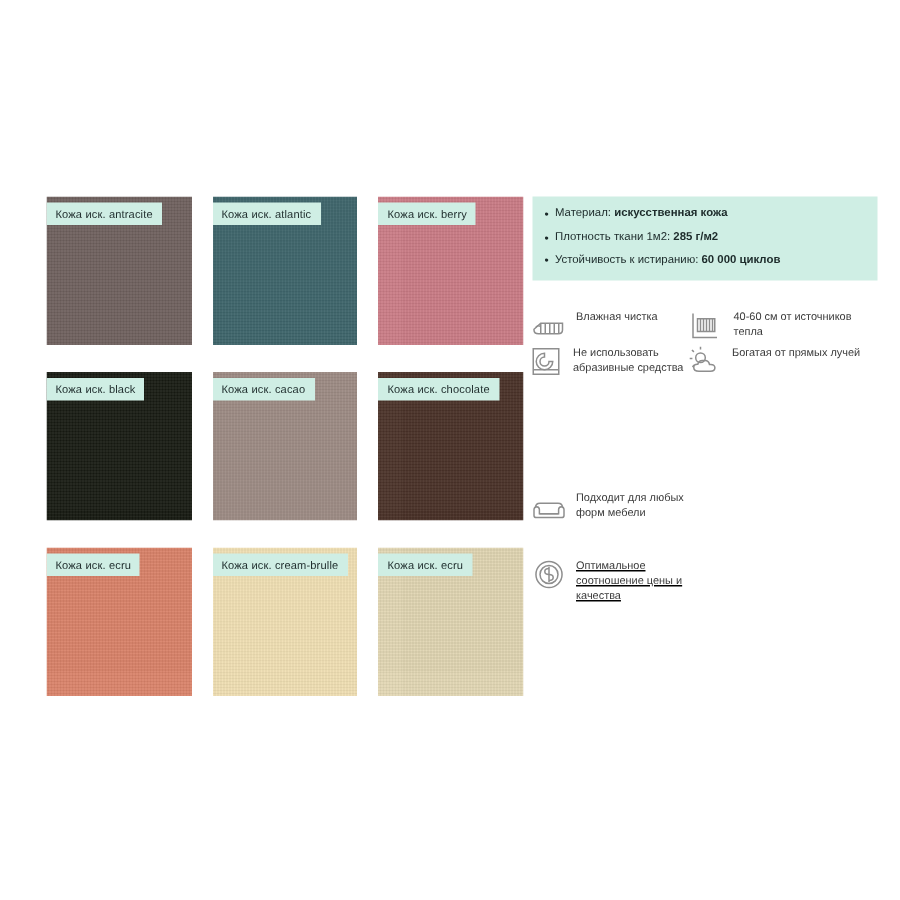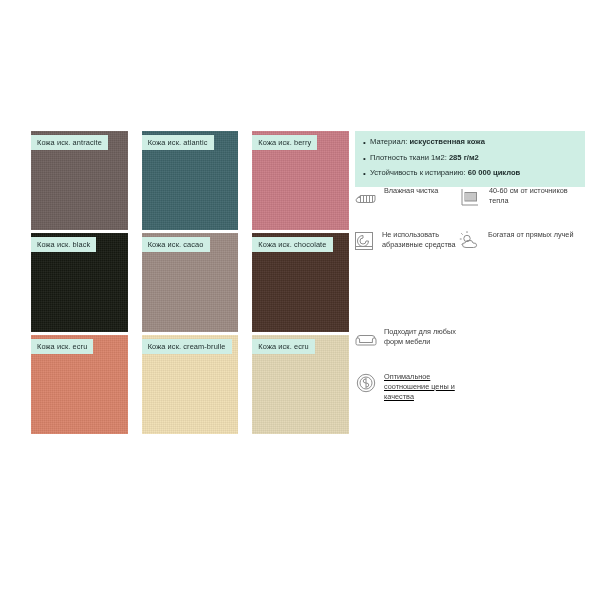--- a/index.html
+++ b/index.html
@@ -26,21 +26,21 @@
   
   #swatch-grid {
     position: absolute;
     left: 31px;
     top: 131px;
     width: 318px;
   }
   .swatch-row {
     display: flex;
     gap: 14px;
-    margin-bottom: 3px;
+    margin-bottom: 18px;
   }
   .swatch {
     position: relative;
     width: 104px;
     height: 99px;
     overflow: hidden;
   }
   .swatch-fill {
     position: absolute;
     inset: 0;
@@ -109,21 +109,21 @@
   }
   .feature-icon svg { display: block; width: 26px; height: 26px; }
   .feature-text {
     font-size: 7.3px;
     line-height: 1.35;
     color: #3b3b3b;
     padding-top: 2px;
     max-width: 86px;
   }
 
-  #fg-care-1 { left: 353px; top: 184px; }
+  #fg-care-1 { left: 353px; top: 204px; }
   #fg-care-1 .feature:first-child { width: 105px; }
   #fg-care-2 { left: 351px; top: 228px; }
   #fg-care-2 .feature:first-child { width: 106px; }
   #fg-benefit-1 { left: 353px; top: 325px; }
   #fg-benefit-1 .feature:first-child { width: 106px; }
   #fg-benefit-2 { left: 353px; top: 370px; text-decoration: underline; }
 </style>
 </head>
 <body>
 

